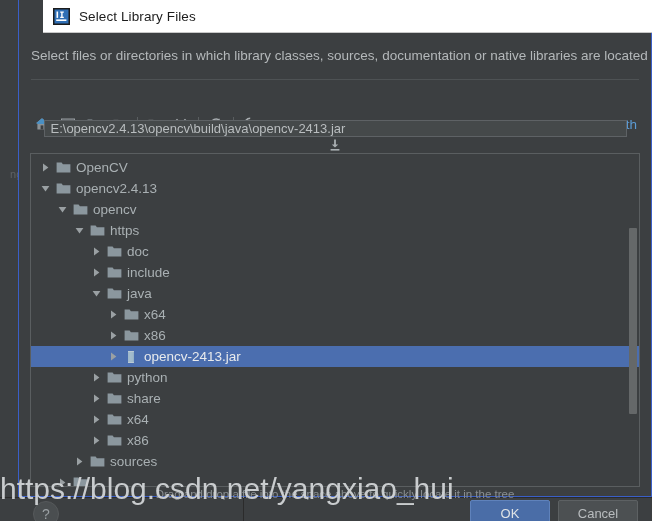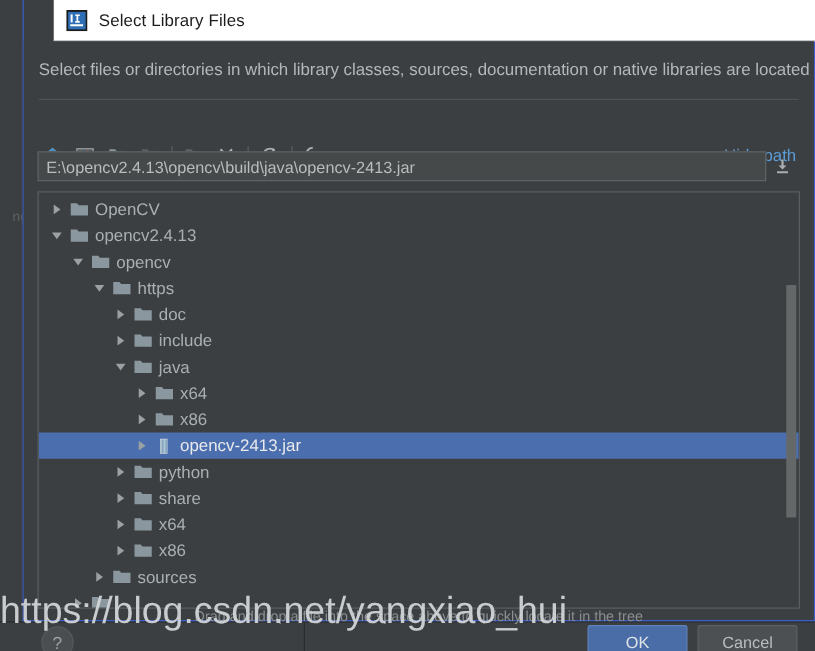--- a/index.html
+++ b/index.html
@@ -153,20 +153,21 @@
 
   
   .pathrow {
     position: absolute;
     left: 11px;
     top: 87px;
     width: 610px;
     height: 26px;
     display: flex;
     align-items: center;
+    flex-direction: column;
   }
   .path-input {
     width: 583px;
     height: 24px;
     box-sizing: border-box;
     background: #45494a;
     border: 1px solid #5e6265;
     color: #b9bdbf;
     font-family: "Liberation Sans", sans-serif;
     font-size: 13px;

